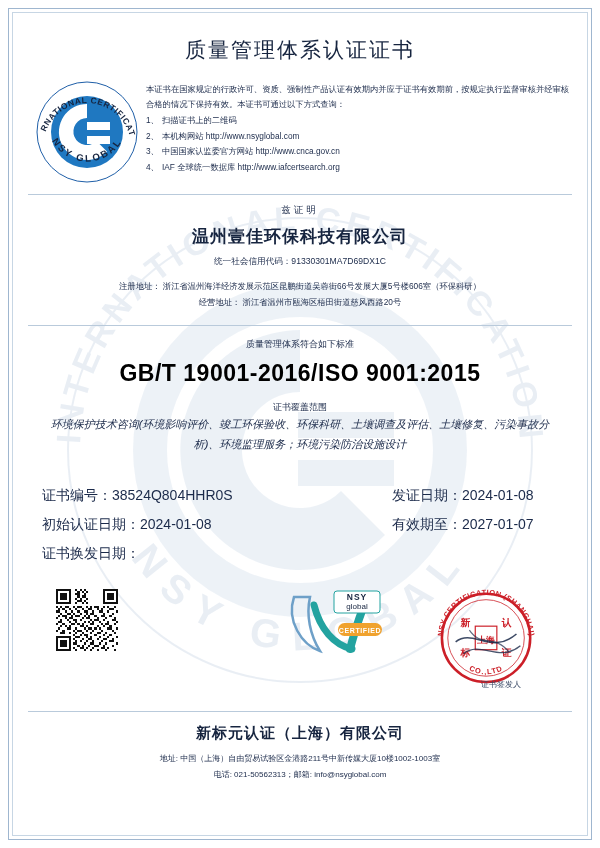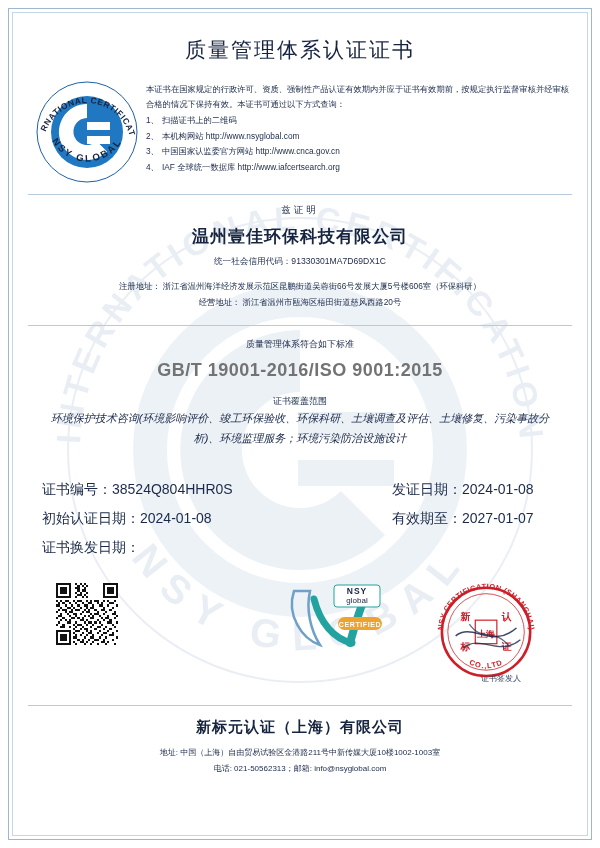--- a/index.html
+++ b/index.html
@@ -77,21 +77,21 @@
   .credit{
     font-size:8.6px;color:#1b2a4a;margin-top:8px;
   }
   .addr{
     font-size:8.3px;color:#1b2a4a;margin-top:11px;line-height:1.9;
   }
   .standard-label{
     font-size:9px;color:#1b2a4a;margin-top:12px;
   }
   .standard{
-    font-size:18px;font-weight:bold;color:#737373;margin-top:9px;letter-spacing:.5px;
+    font-size:23px;font-weight:bold;color:#000000;margin-top:9px;letter-spacing:.5px;
   }
   .scope-label{
     font-size:9px;color:#1b2a4a;margin-top:14px;
   }
   .scope{
     font-size:11px;color:#1b2a4a;margin-top:0;line-height:1.9;
     padding:0 18px;text-align:center;font-style:italic;
   }
   .dates{
     margin-top:26px;

